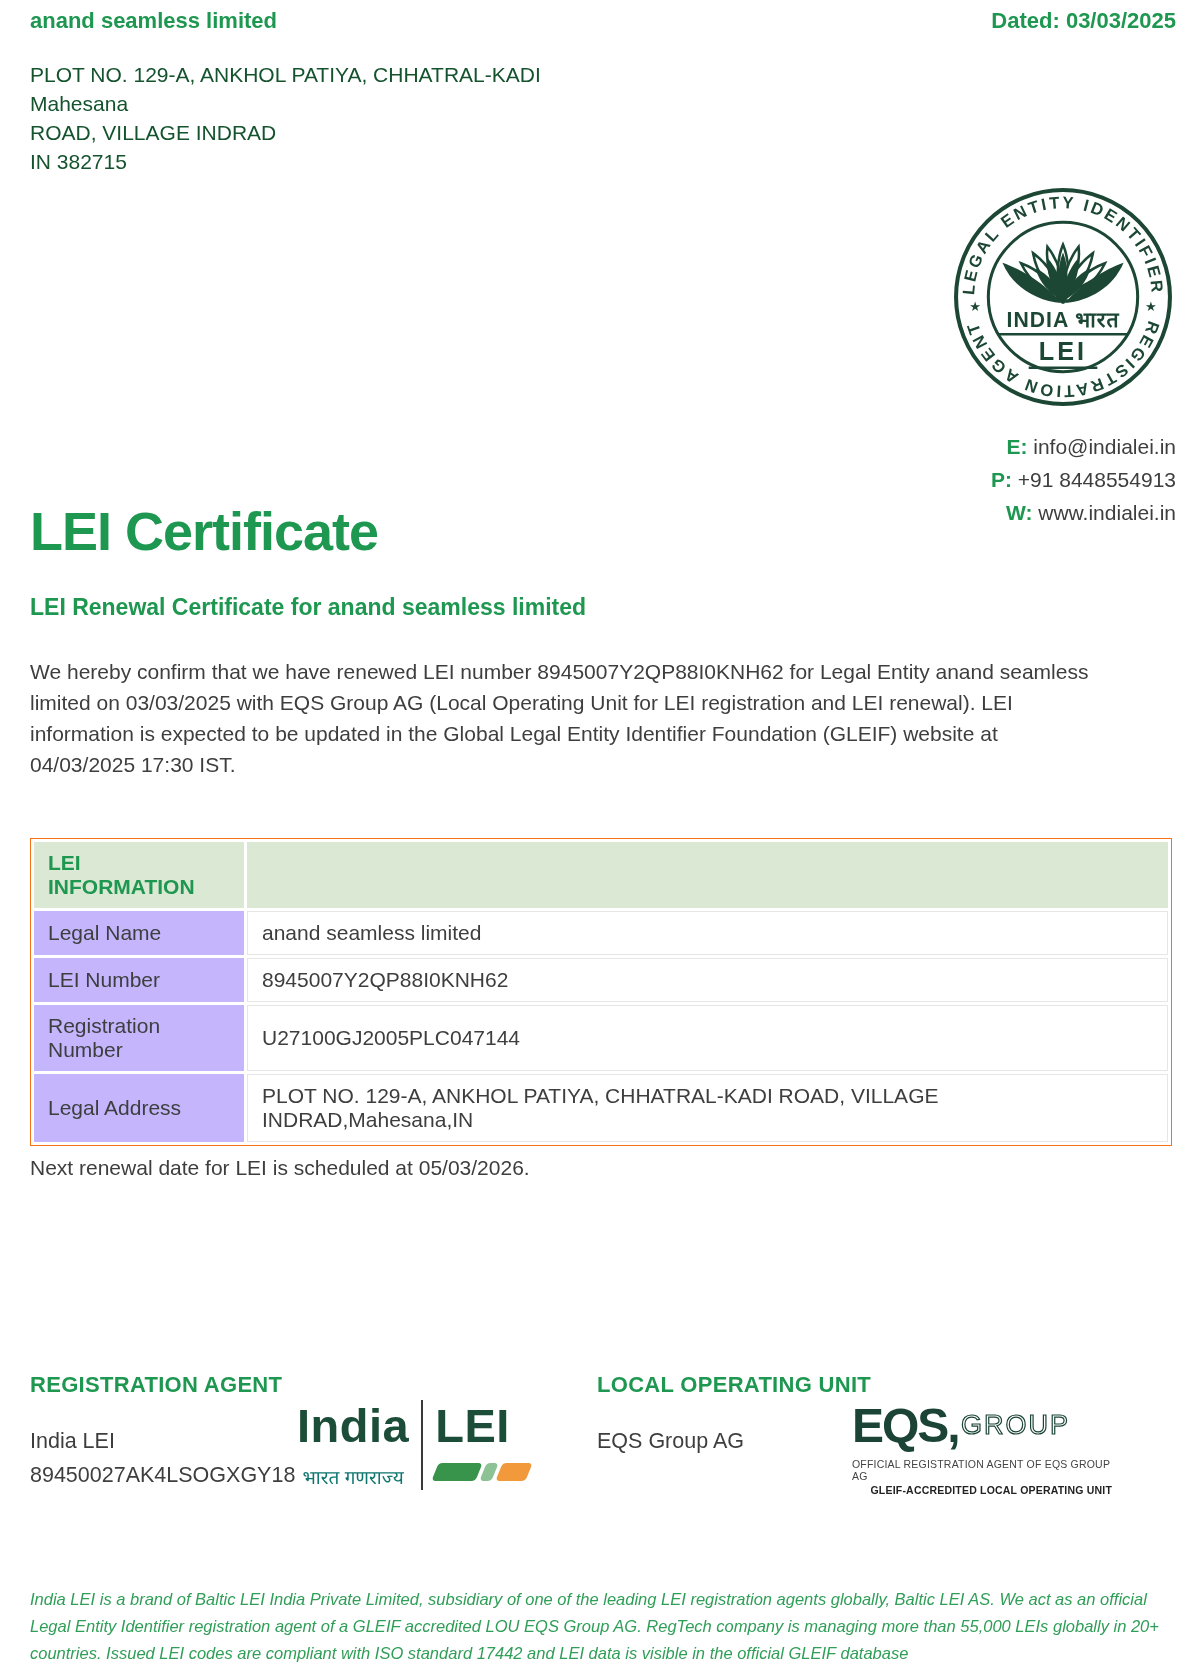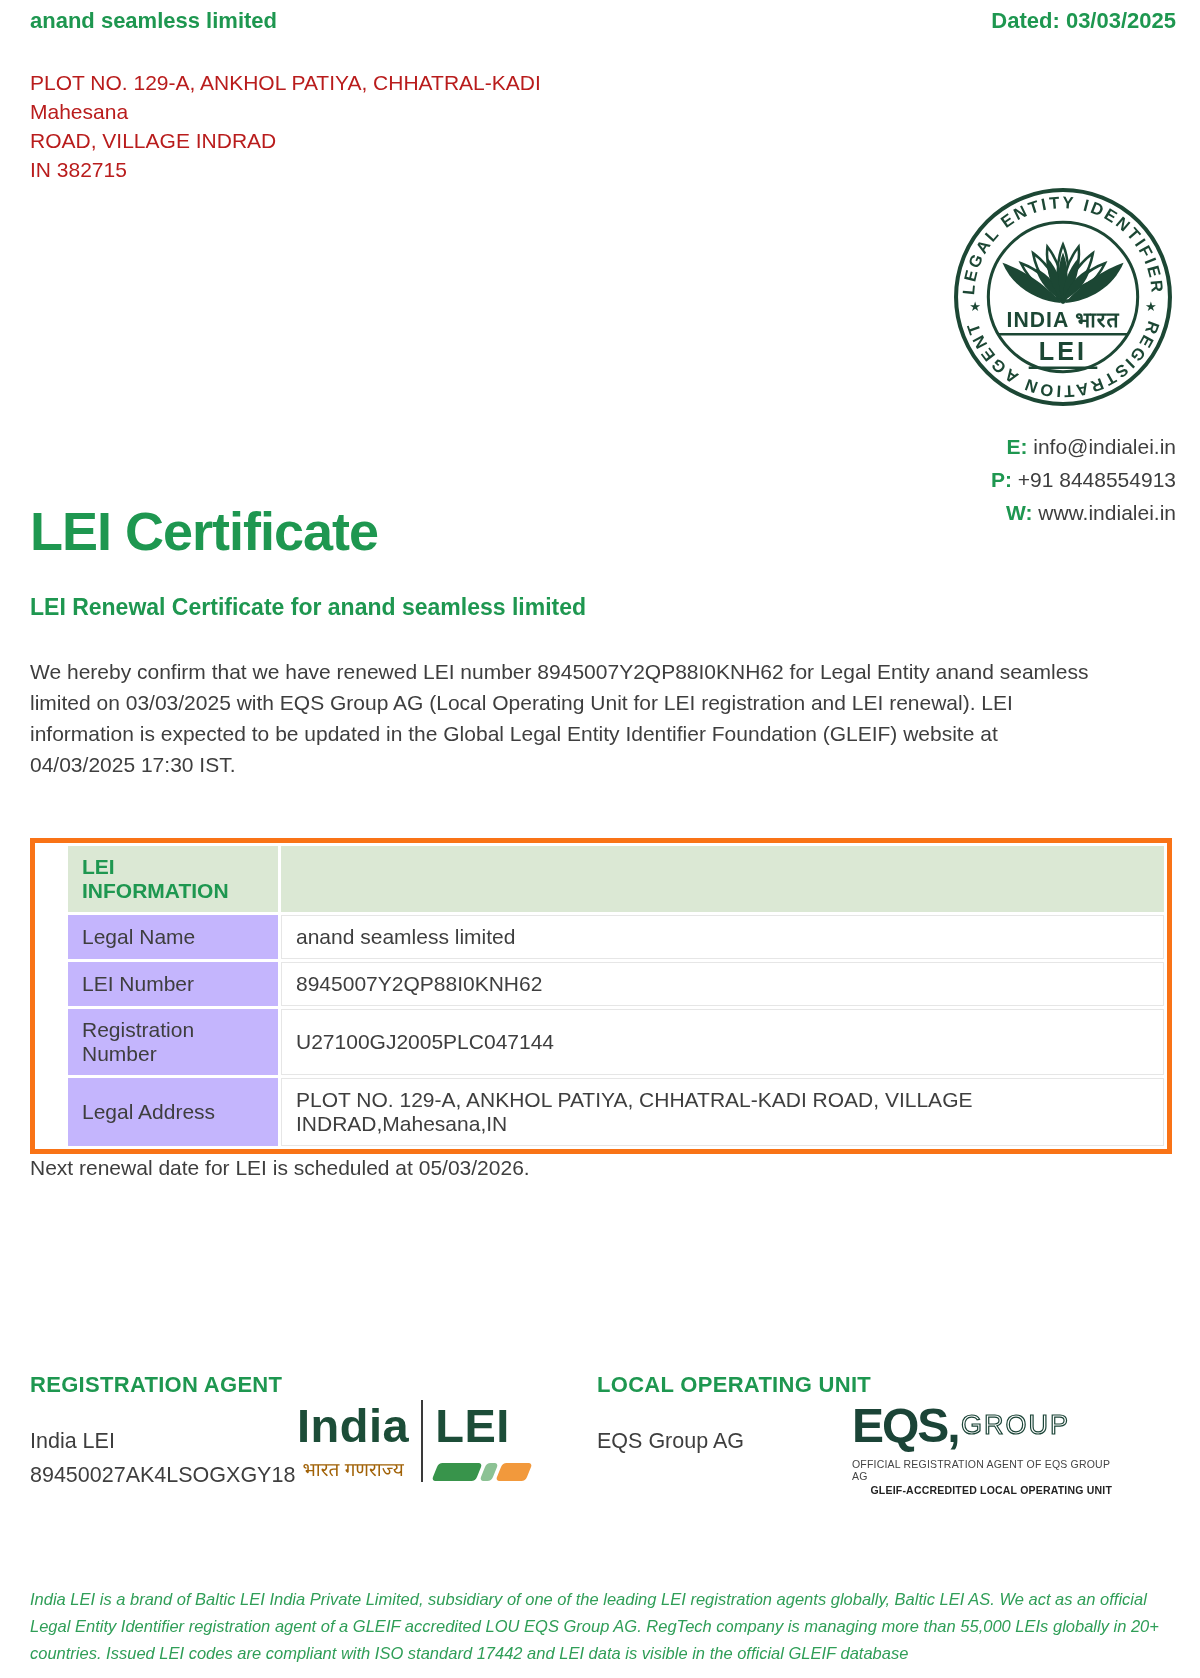--- a/index.html
+++ b/index.html
@@ -2,33 +2,33 @@
 <html><head>
 <meta charset="utf-8">
 <style>
   * { margin: 0; padding: 0; box-sizing: border-box; }
   body { background: #ffffff; font-family: "Liberation Sans", "DejaVu Sans", sans-serif; color: #3e3e3e; }
   .page { position: relative; width: 1200px; height: 1678px; background: #fff; overflow: hidden; }
 
   .company-name { position: absolute; left: 30px; top: 8px; font-size: 22px; font-weight: bold; color: #1e9750; }
   .dated { position: absolute; right: 24px; top: 8px; font-size: 22px; font-weight: bold; color: #1e9750; }
 
-  .address { position: absolute; left: 30px; top: 68px; font-size: 21px; line-height: 29px; color: #b91c1c; }
+  .address { position: absolute; left: 30px; top: 60px; font-size: 21px; line-height: 29px; color: #14532d; }
 
   .seal { position: absolute; left: 952px; top: 186px; width: 222px; height: 222px; }
 
   .contact { position: absolute; right: 24px; top: 430px; text-align: right; font-size: 21px; line-height: 33px; }
   .contact b { color: #1e9750; }
 
   .doc-title { position: absolute; left: 30px; top: 500px; font-size: 54px; font-weight: bold; letter-spacing: -1px; color: #1e9750; }
   .doc-subtitle { position: absolute; left: 30px; top: 594px; font-size: 23px; font-weight: bold; color: #1e9750; }
 
   .body-par { position: absolute; left: 30px; top: 656px; width: 1075px; font-size: 21px; line-height: 31px; color: #3e3e3e; }
 
-  .lei-table-wrap { position: absolute; left: 30px; top: 838px; width: 1142px; border: 5px solid #f97316; background: #fff; padding-left: 30px; }
+  .lei-table-wrap { position: absolute; left: 30px; top: 838px; width: 1142px; border: 1px solid #f97316; background: #fff; }
   table.lei-table { width: 100%; border-collapse: separate; border-spacing: 3px; font-size: 21px; }
   table.lei-table td { padding: 9px 14px; vertical-align: middle; }
   td.cell-label { background: #c4b5fd; width: 210px; color: #3e3e3e; }
   td.cell-value { background: #fff; border: 1px solid #e6e6e6; color: #3e3e3e; }
   tr.t-head td { background: #dbe8d4; font-weight: bold; color: #1e9750; border: none; }
   .addr-val { max-width: 770px; }
 
   .renewal-note { position: absolute; left: 30px; top: 1156px; font-size: 21px; color: #3e3e3e; }
 
   .sec-heading { position: absolute; top: 1372px; font-size: 22px; font-weight: bold; color: #1e9750; letter-spacing: 0.3px; }
@@ -36,21 +36,21 @@
   .lou-heading { left: 597px; }
   .agent-text { position: absolute; top: 1424px; font-size: 21.5px; line-height: 34px; color: #3e3e3e; }
   .ra-text { left: 30px; }
   .lou-text { left: 597px; }
 
   
   .india-logo { position: absolute; left: 297px; top: 1400px; display: flex; align-items: stretch; }
   .india-logo .il-left { text-align: center; padding-right: 12px; }
   .india-logo .il-right { text-align: left; padding-left: 12px; }
   .il-word { font-size: 47px; font-weight: bold; color: #1c4d38; line-height: 52px; letter-spacing: 0.5px; }
-  .il-dev { font-size: 19px; color: #a16207; margin-top: 4px; }
+  .il-dev { font-size: 19px; color: #0f766e; margin-top: 12px; }
   .il-divider { width: 2px; background: #3a3a3a; }
   .flag-bars { display: flex; align-items: center; gap: 4px; margin-top: 10px; height: 20px; }
   .bar { height: 18px; border-radius: 4px; transform: skewX(-22deg); }
   .bar-green { width: 44px; background: #38944b; }
   .bar-lightgreen { width: 12px; background: #8cc294; }
   .bar-orange { width: 30px; background: #f2993c; }
 
   
   .eqs-logo { position: absolute; left: 852px; top: 1402px; width: 260px; }
   .eqs-row { display: flex; align-items: baseline; }

